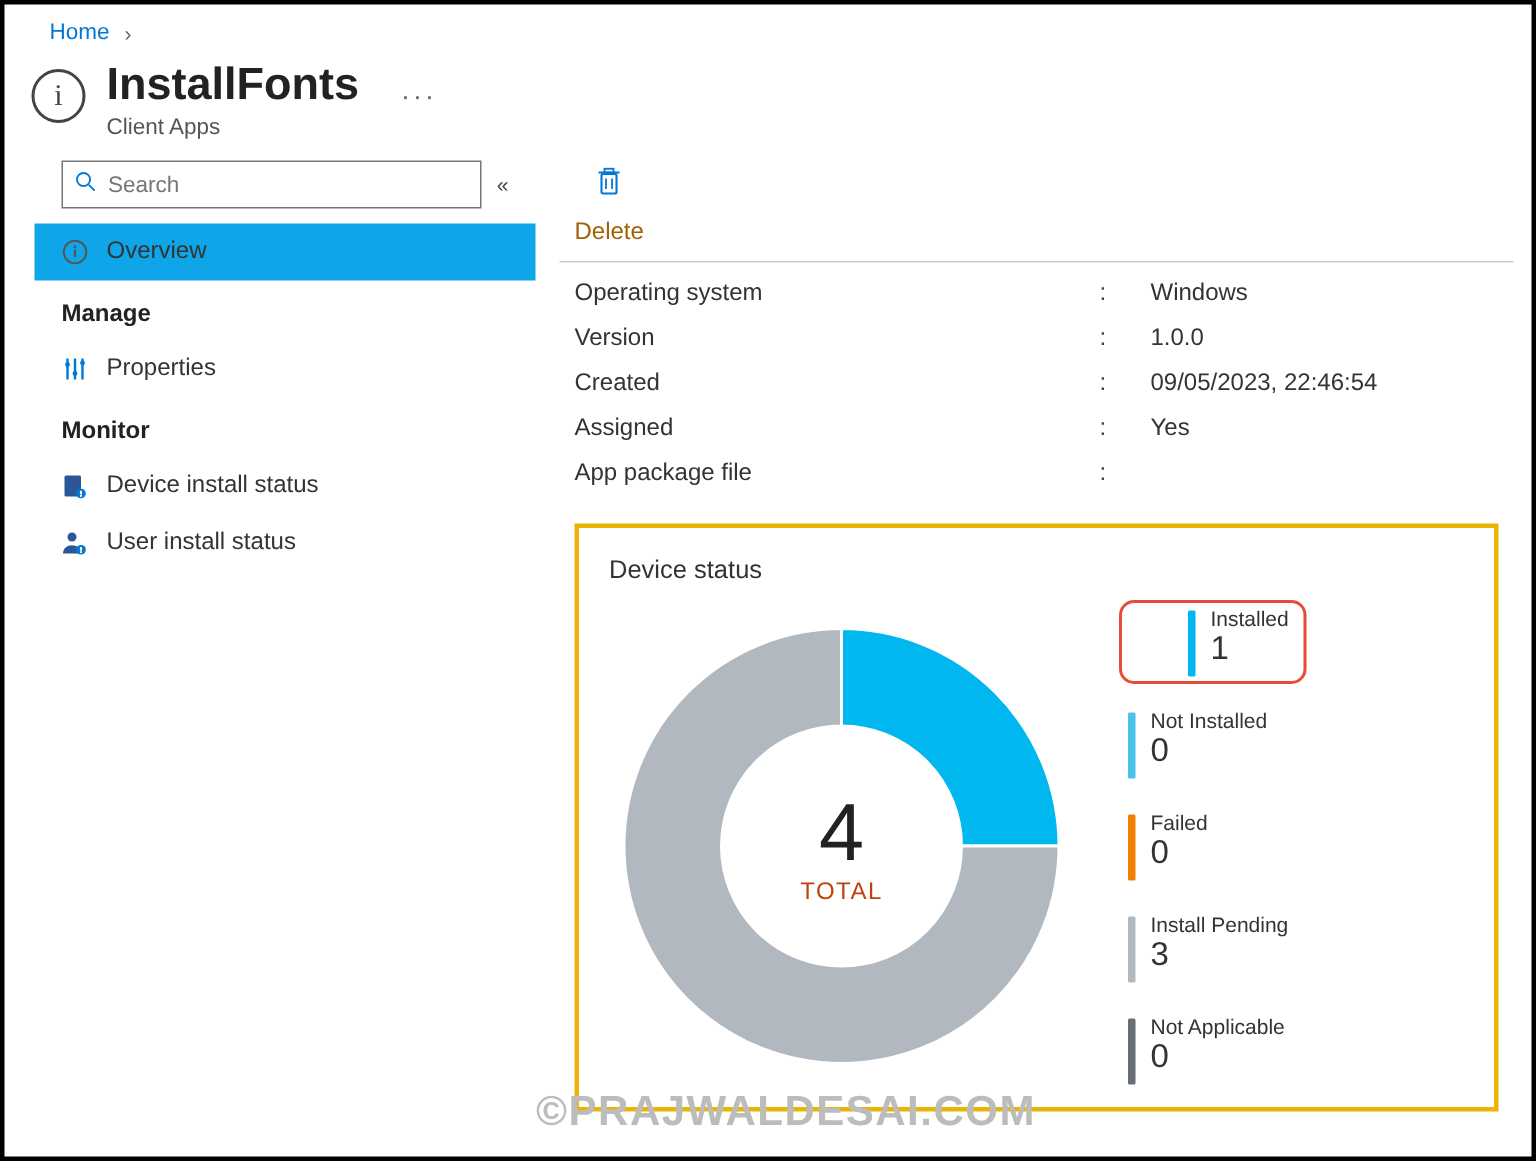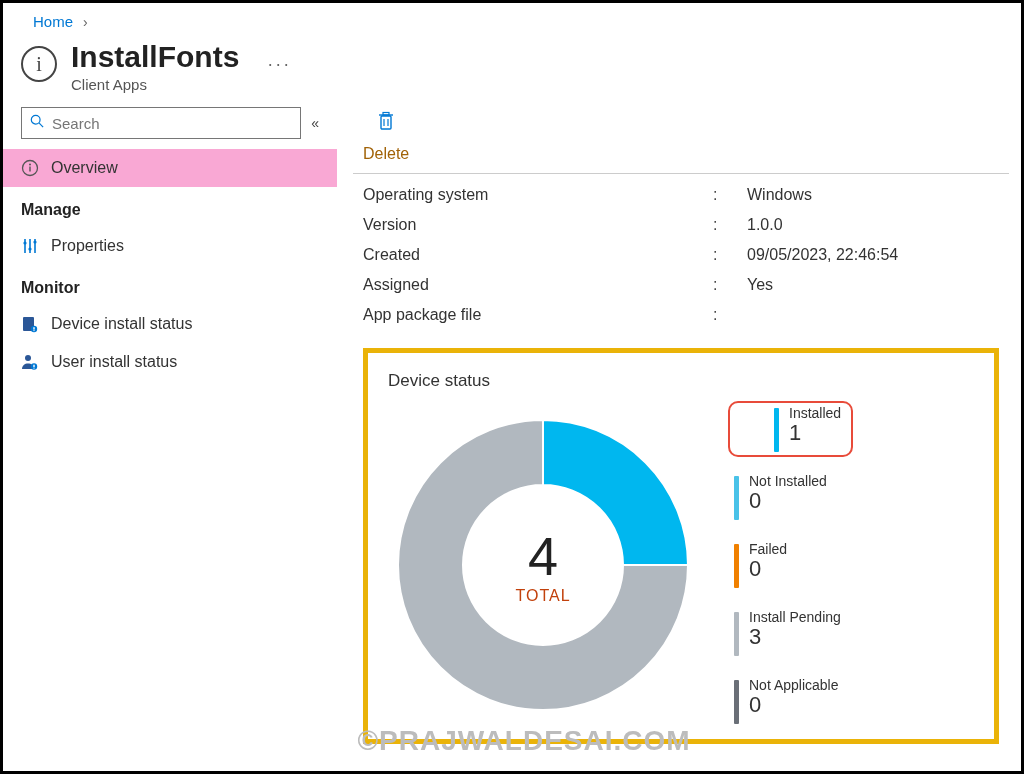--- a/index.html
+++ b/index.html
@@ -12,48 +12,48 @@
   
   
   .title-block { display: flex; align-items: flex-start; gap: 14px; padding: 4px 18px 14px; }
   .title-icon { width: 36px; height: 36px; border: 2px solid #444; border-radius: 50%; display: flex; align-items: center; justify-content: center; margin-top: 6px; }
   .title-icon span { font-family: Georgia, serif; font-size: 20px; color: #444; }
   .title-text h1 { font-size: 30px; font-weight: 700; color: #222; }
   .title-text .subtitle { font-size: 15px; color: #555; margin-top: 2px; }
   .more-dots { font-size: 18px; color: #666; margin-left: 14px; margin-top: 14px; letter-spacing: 2px; }
   
   
-  .layout { display: flex; }
+  .layout { display: flex; margin-left: 20px; }
   
   
   .sidebar { width: 340px; padding: 0 6px 0 0; }
   .search-row { display: flex; align-items: center; gap: 10px; padding: 0 18px 10px; }
   .search-box { flex: 1; display: flex; align-items: center; border: 1px solid #767676; height: 32px; padding: 0 8px; gap: 8px; }
   .search-box input { border: none; outline: none; font-size: 15px; flex: 1; color: #333; }
   .search-ico svg { width: 14px; height: 14px; }
   .collapse-caret { color: #444; font-size: 14px; }
   
   .nav-item { display: flex; align-items: center; gap: 12px; padding: 10px 18px; font-size: 16px; color: #333; cursor: pointer; }
-  .nav-item.active { background: #f9a8d4; }
+  .nav-item.active { background: #0ea5e9; }
   .nav-section { font-weight: 600; font-size: 16px; padding: 14px 18px 8px; color: #222; }
   .nav-ico { width: 18px; height: 18px; display: inline-flex; align-items: center; justify-content: center; }
   
   
   .content { flex: 1; padding: 0 12px 10px 10px; position: relative; }
   .cmdbar { display: flex; align-items: center; gap: 10px; padding: 4px 0 10px 10px; }
   .cmd-btn { display: flex; align-items: center; gap: 10px; color: #a16207; font-size: 16px; cursor: pointer; flex-direction: column; }
   
   .details { border-top: 1px solid #ccc; padding: 6px 0 10px 10px; }
   .detail-row { display: flex; align-items: center; padding: 6px 0; font-size: 16px; color: #333; gap: 20px; }
   .detail-label { width: 330px; }
   .detail-colon { width: 14px; color: #444; }
   .detail-value { flex: 1; }
   
   
-  .card { border: 5px solid #eab308; margin: 8px 10px 0; padding: 18px 20px 10px; }
+  .card { border: 3px solid #eab308; margin: 8px 10px 0; padding: 18px 20px 10px; }
   .card-title { font-size: 17px; color: #333; margin-bottom: 10px; }
   .card-body { display: flex; align-items: center; gap: 30px; }
   
   .donut-wrap { position: relative; width: 310px; height: 310px; }
   .donut-center { position: absolute; top: 50%; left: 50%; transform: translate(-50%,-50%); text-align: center; }
   .donut-center .num { font-size: 54px; color: #222; font-weight: 400; }
   .donut-center .lbl { font-size: 16px; color: #c2410c; letter-spacing: 1px; }
   
   .legend { display: flex; flex-direction: column; gap: 12px; }
   .legend-item { display: flex; align-items: flex-start; gap: 10px; border: 2.5px solid transparent; border-radius: 10px; padding: 3px 10px 3px 4px; }

